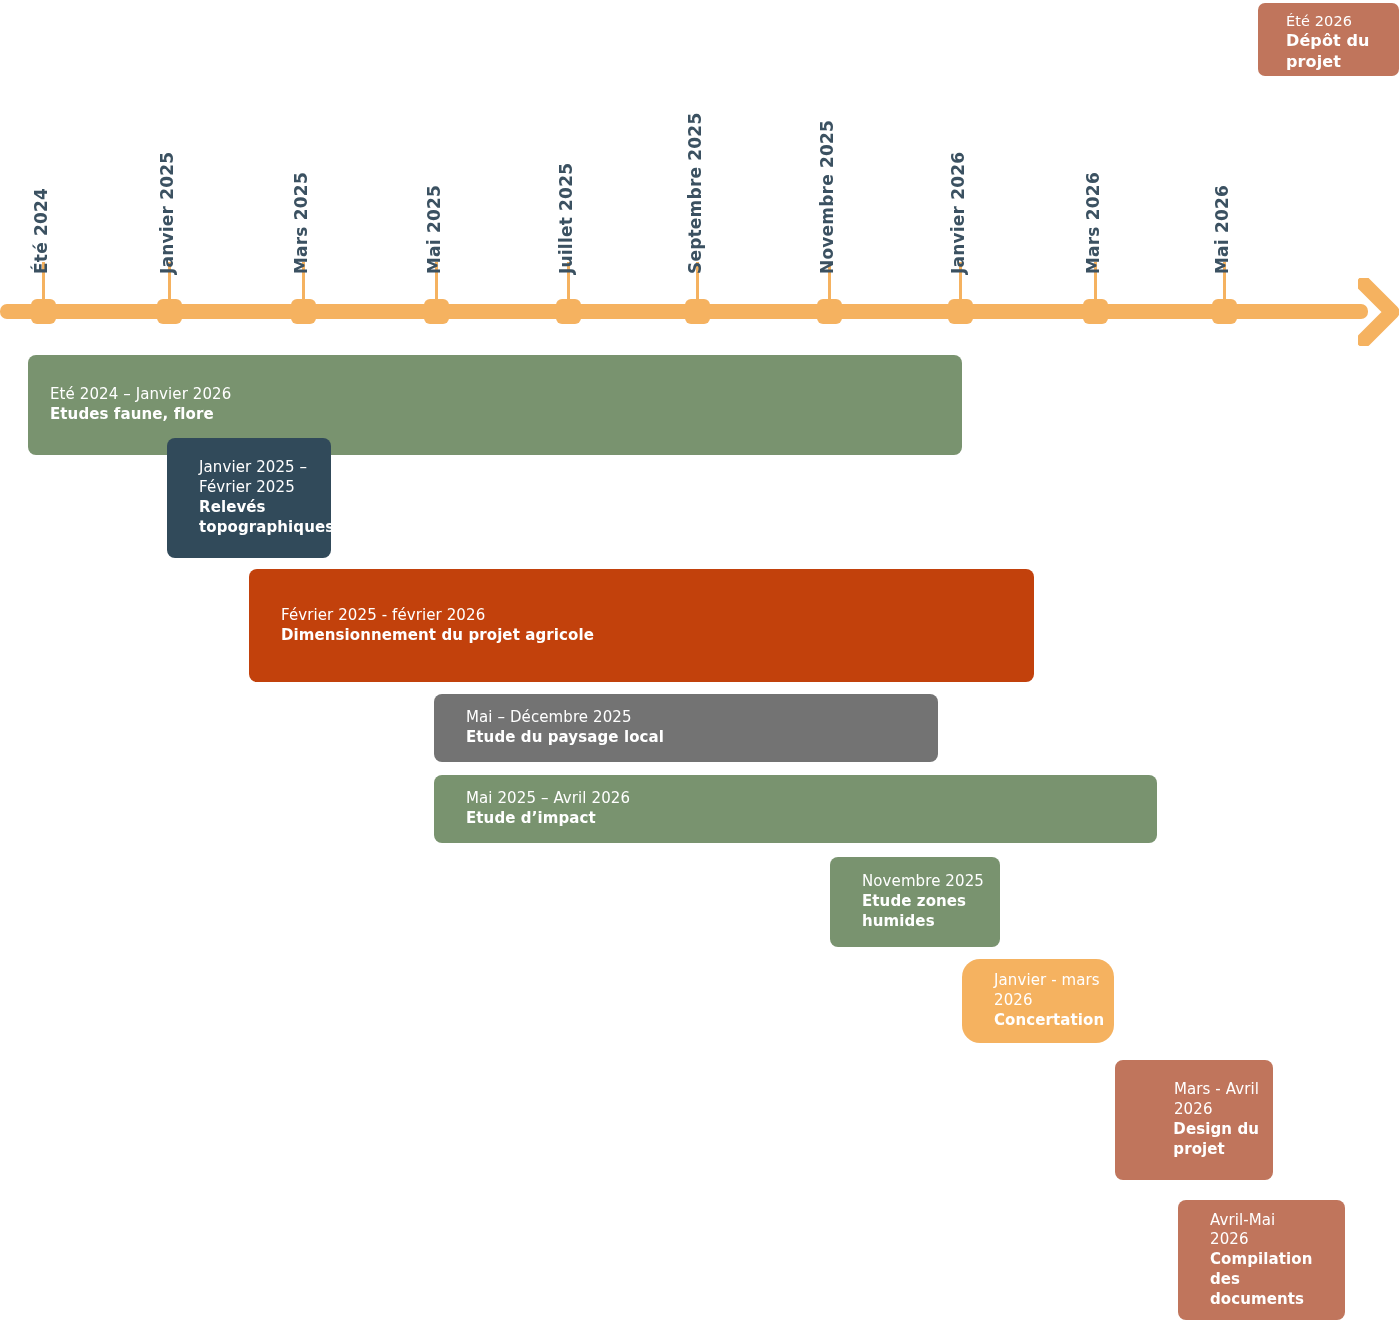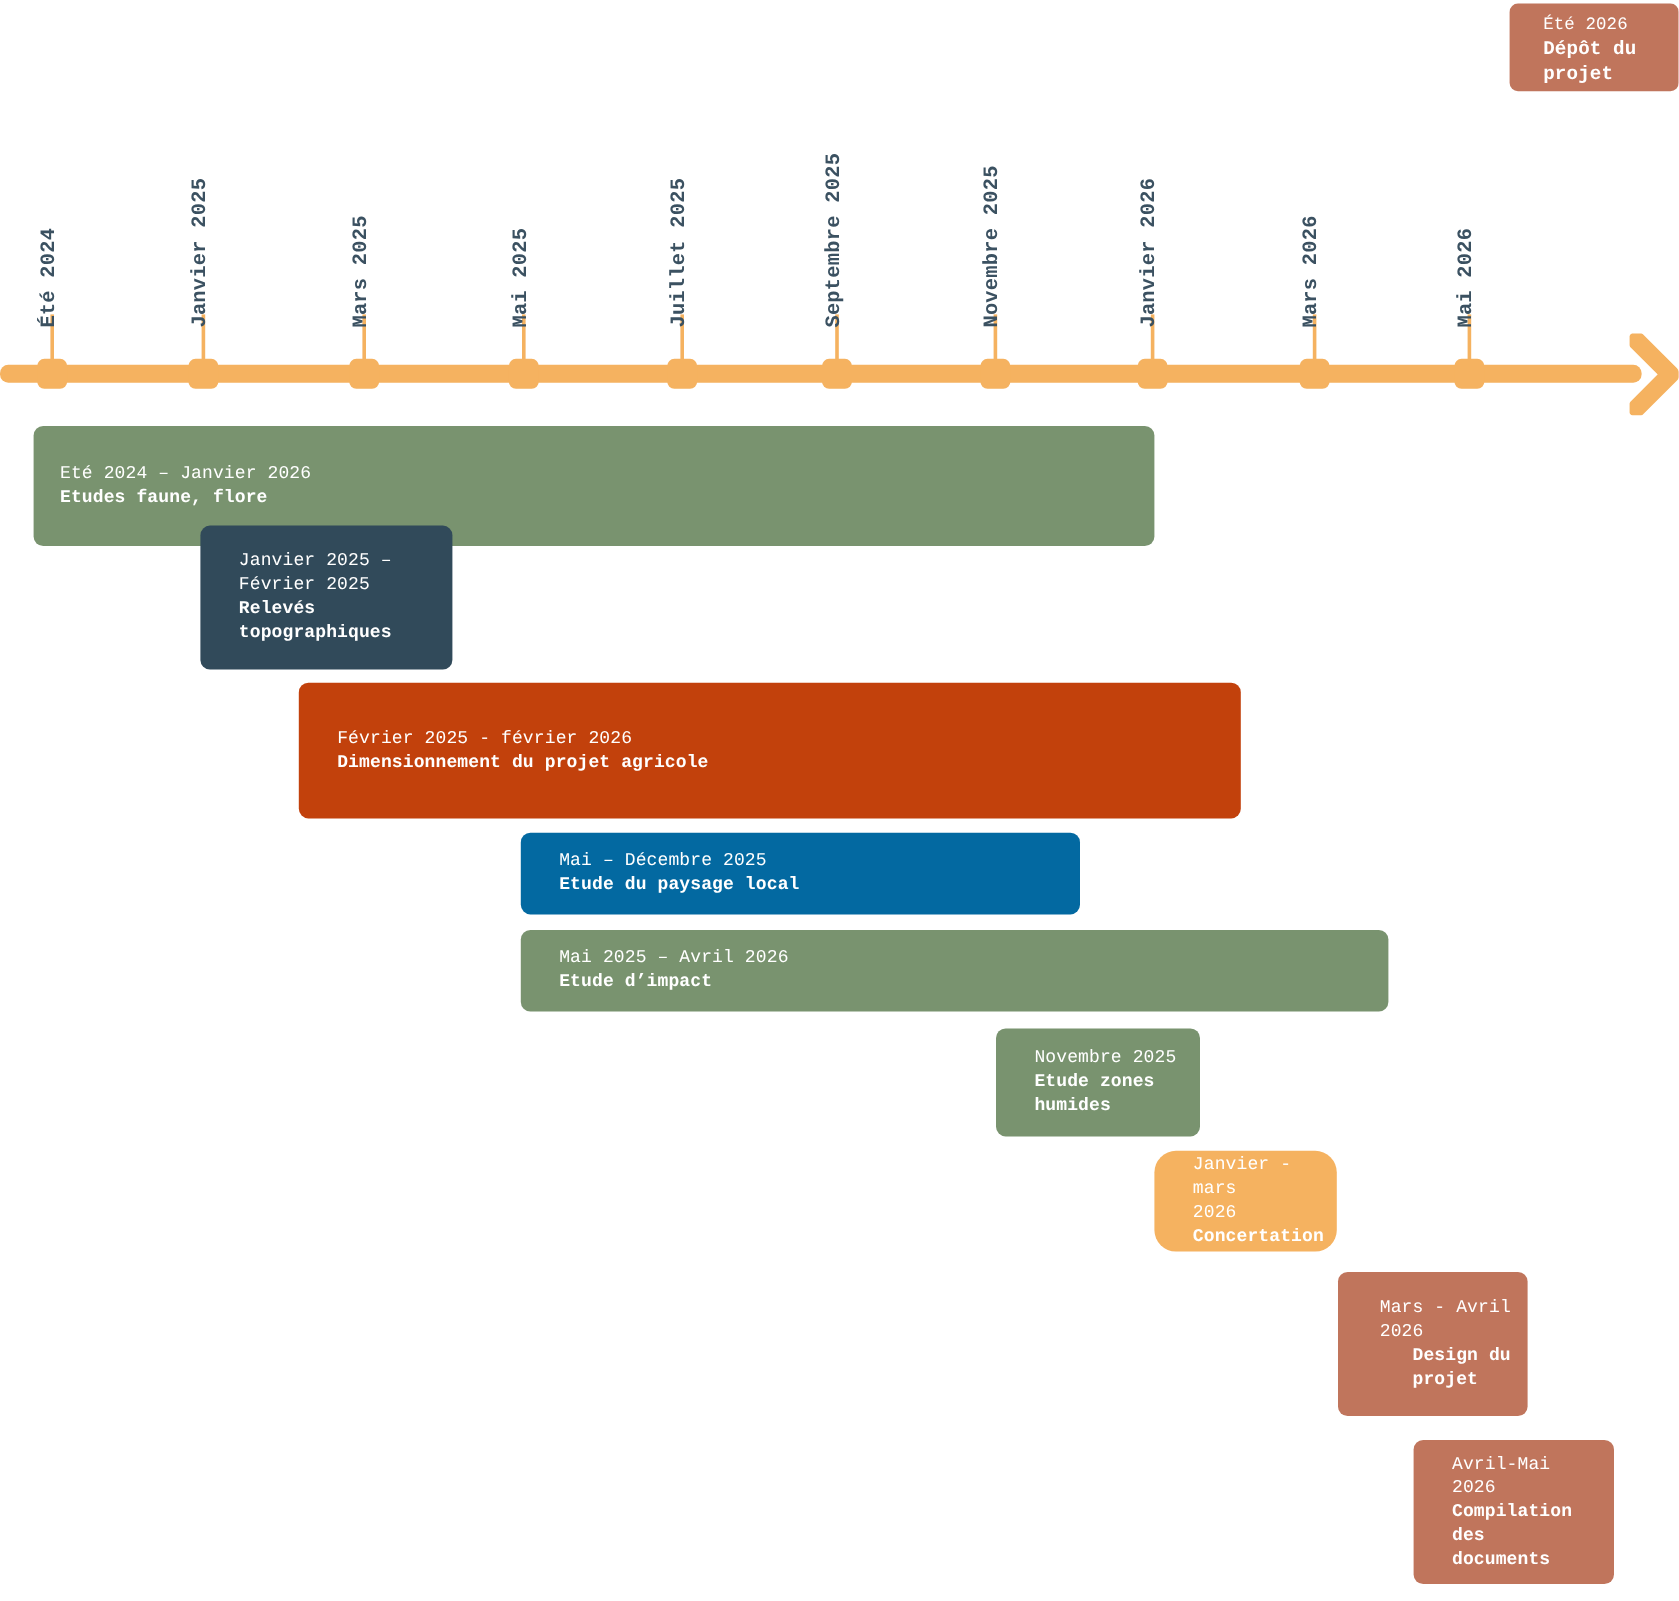--- a/index.html
+++ b/index.html
@@ -11,21 +11,20 @@
   body {
     font-family: "DejaVu Sans", "Liberation Sans", sans-serif;
     -webkit-font-smoothing: antialiased;
   }
   #stage {
     position: relative;
     width: 1399px;
     height: 1334px;
     overflow: hidden;
     background: #ffffff;
-    font-family: Liberation Mono, monospace;
   }
 
   
   .milestone {
     position: absolute;
     box-sizing: border-box;
     border-radius: 7px;
     color: #ffffff;
     padding: 9px 16px 11px 28px;
     line-height: 1.30;
@@ -146,31 +145,31 @@
       <div class="tick-stem" style="left: 1223px; top: 262px; height: 46px; background: rgb(245, 178, 96);"></div>
       <div class="tick-node" style="left: 1211.5px; top: 299px; background: rgb(245, 178, 96);"></div>
       <div class="tick-label" style="left: 1232px; top: 254px; color: rgb(59, 81, 97);">Mai 2026</div>
     </div>
 
   <div id="bars-layer">
       <div class="bar" style="left: 28px; top: 355px; width: 934px; height: 100px; background: rgb(121, 147, 111);">
         <div class="period">Eté 2024 – Janvier 2026</div>
         <div class="title">Etudes faune, flore</div>
       </div>
-      <div class="bar indent" style="left: 167px; top: 438px; width: 210px; height: 120px; background: rgb(49, 74, 90);">
+      <div class="bar indent" style="left: 167px; top: 438px; width: 164px; height: 120px; background: rgb(49, 74, 90);">
         <div class="period">Janvier 2025 –
 Février 2025</div>
         <div class="title">Relevés
 topographiques</div>
       </div>
       <div class="bar indent" style="left: 249px; top: 569px; width: 785px; height: 113px; background: #c2410c;">
         <div class="period">Février 2025 - février 2026</div>
         <div class="title">Dimensionnement du projet agricole</div>
       </div>
-      <div class="bar indent" style="left: 434px; top: 694px; width: 466px; height: 68px; background: #0369a1;">
+      <div class="bar indent" style="left: 434px; top: 694px; width: 504px; height: 68px; background: #737373;">
         <div class="period">Mai – Décembre 2025</div>
         <div class="title">Etude du paysage local</div>
       </div>
       <div class="bar indent" style="left: 434px; top: 775px; width: 723px; height: 68px; background: rgb(121, 147, 111);">
         <div class="period">Mai 2025 – Avril 2026</div>
         <div class="title">Etude d’impact</div>
       </div>
       <div class="bar indent" style="left: 830px; top: 857px; width: 170px; height: 90px; background: rgb(121, 147, 111);">
         <div class="period">Novembre 2025</div>
         <div class="title">Etude zones

